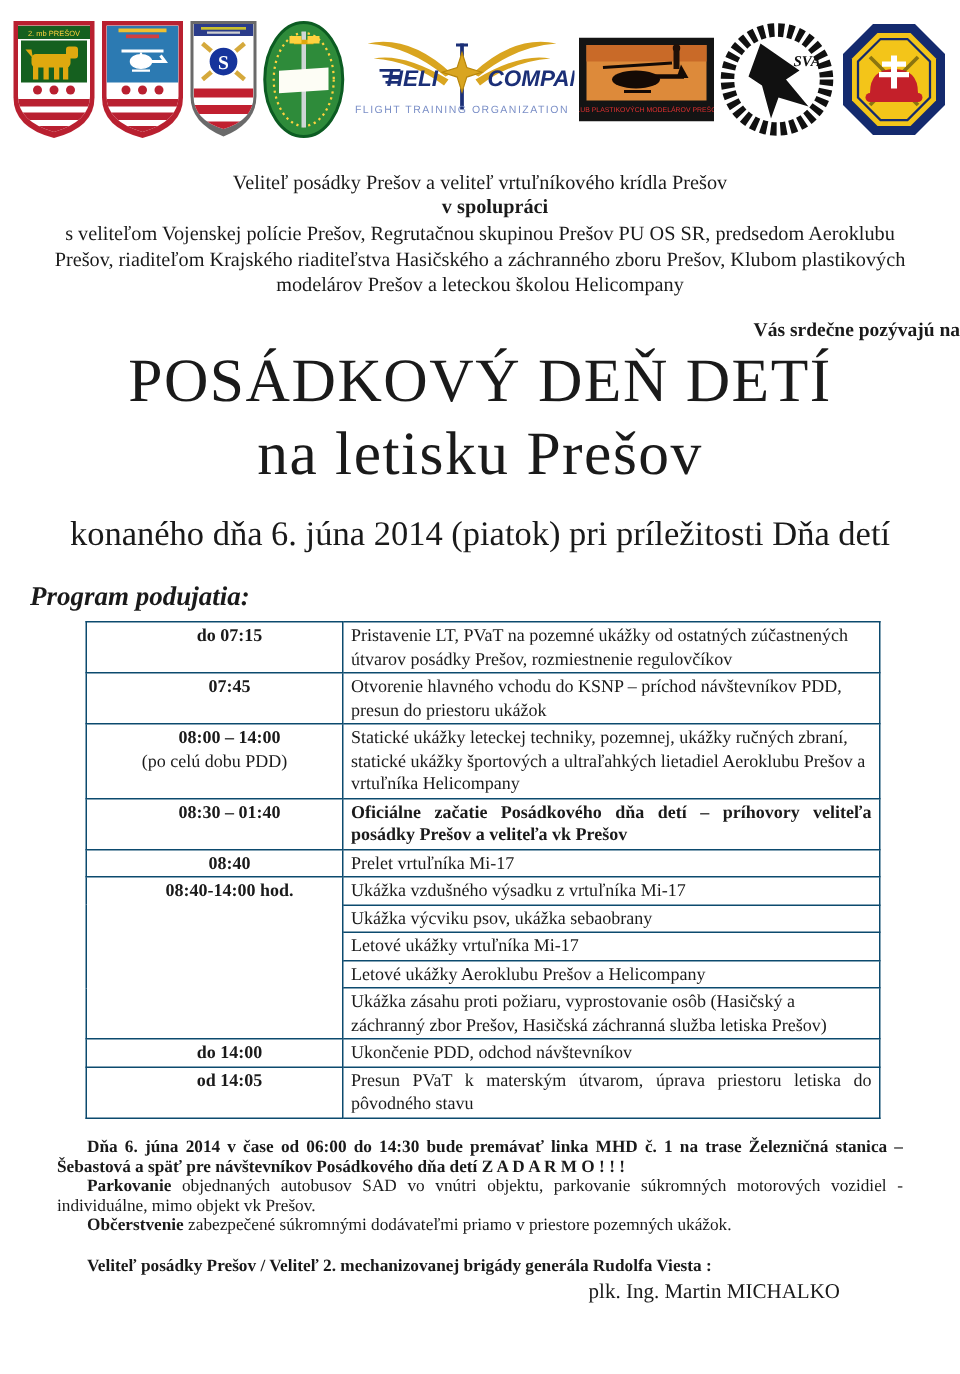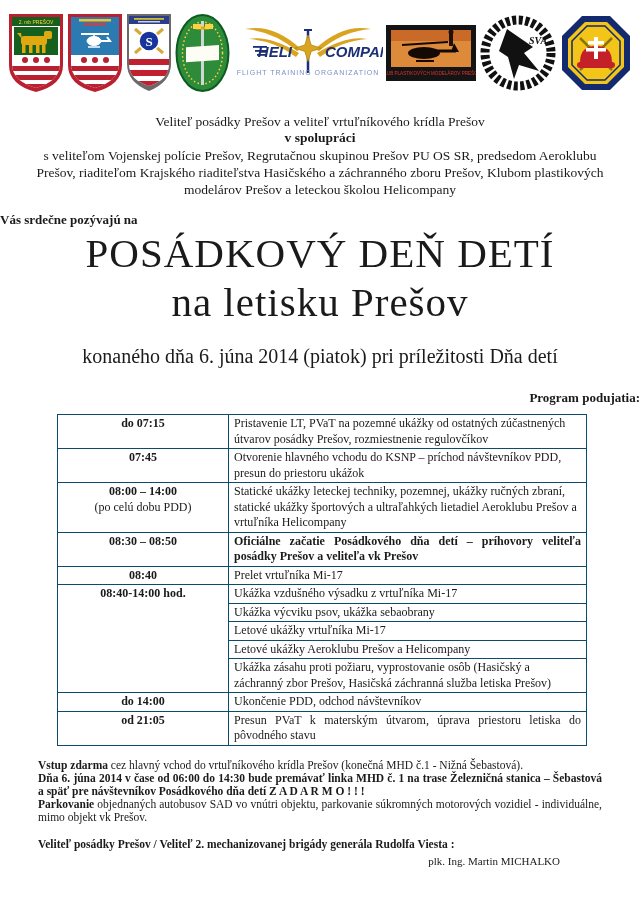--- a/index.html
+++ b/index.html
@@ -1,46 +1,46 @@
 <!DOCTYPE html>
 <html><head>
 <meta charset="utf-8">
 <style>
   html,body{margin:0;padding:0;background:#888;}
   .page{
     width:640px;height:916px;background:#ffffff;margin:0 auto;
     font-family:"Liberation Serif","DejaVu Serif",serif;color:#1a1a1a;
     overflow:hidden;position:relative;
   }
-  .bold{font-weight:bold;}
+  .bold{font-weight:bold;padding-left:20px;}
   
   .logos{display:flex;justify-content:center;align-items:center;gap:3px;padding-top:12px;height:82px;}
   .logos svg{display:block;}
   
   .hdr{margin-top:20px;text-align:center;}
   .h-line{margin:0;font-size:13.5px;line-height:16px;}
   .h-wrap{width:575px;margin:1px auto 0;line-height:17px;}
-  .invite{margin:14px 0 0;text-align:left;font-size:13px;line-height:15px;}
+  .invite{margin:14px 0 0;text-align:right;font-size:13px;line-height:15px;}
   .title{margin:4px 0 0;text-align:center;font-size:41px;font-weight:normal;line-height:45px;letter-spacing:1px;}
-  .dateline{margin:19px 0 0;text-align:center;font-size:20px;line-height:24px;}
-  .program-label{margin:21px 0 0;text-align:right;font-size:13px;line-height:17px;}
+  .dateline{margin:19px 0 0;text-align:center;font-size:23px;line-height:24px;}
+  .program-label{margin:21px 0 0;text-align:left;font-size:18px;line-height:17px;font-style:italic;}
   
   table.program{border-collapse:collapse;margin:8px 0 0 57px;width:527px;table-layout:fixed;}
   table.program td{border:1px solid #0c4a6e;font-size:12px;line-height:15.5px;padding:1px 5px;vertical-align:top;}
   td.tc{width:160px;text-align:center;vertical-align:middle;padding:1px 2px;}
   td.dc{width:347px;}
   td.dc.just{text-align:justify;}
   .tnote{font-weight:normal;display:block;}
   
   .notes{margin:13px 38px 0 38px;text-align:justify;}
   .note{margin:0;font-size:11.5px;line-height:13px;}
   .sig{margin:14px 38px 0 38px;font-family:Liberation Serif, serif;}
   .sig2{margin-top:13px;}
   .sig-title{margin:0;font-size:11.5px;line-height:13px;}
-  .sig-name{margin:4px 42px 0 0;font-size:11px;line-height:13px;text-align:right;}
+  .sig-name{margin:4px 42px 0 0;font-size:14px;line-height:13px;text-align:right;}
 </style>
 </head>
 <body>
 
 <div class="page">
 
   <div class="logos">
 
     <svg width="56" height="80" viewBox="0 0 56 80">
       <defs>
@@ -235,21 +235,21 @@
       <td class="dc">Otvorenie hlavného vchodu do KSNP – príchod návštevníkov PDD, presun do priestoru ukážok</td>
     </tr>
     <tr>
       <td class="tc">
         <span class="bold">08:00 – 14:00</span>
         <span class="tnote">(po celú dobu PDD)</span>
       </td>
       <td class="dc">Statické ukážky leteckej techniky, pozemnej, ukážky ručných zbraní, statické ukážky športových a ultraľahkých lietadiel Aeroklubu Prešov a vrtuľníka Helicompany</td>
     </tr>
     <tr>
-      <td class="tc"><span class="bold">08:30 – 08:50</span></td>
+      <td class="tc"><span class="bold">08:30 – 01:40</span></td>
       <td class="dc just bold">Oficiálne začatie Posádkového dňa detí – príhovory veliteľa posádky Prešov a veliteľa vk Prešov</td>
     </tr>
     <tr>
       <td class="tc"><span class="bold">08:40</span></td>
       <td class="dc">Prelet vrtuľníka Mi-17</td>
     </tr>
     <tr>
       <td class="tc" rowspan="5"><span class="bold">08:40-14:00 hod.</span></td>
       <td class="dc">Ukážka vzdušného výsadku z vrtuľníka Mi-17</td>
     </tr>
@@ -263,30 +263,30 @@
           <td class="dc">Letové ukážky Aeroklubu Prešov a Helicompany</td>
         </tr>
     <tr>
           <td class="dc">Ukážka zásahu proti požiaru, vyprostovanie osôb (Hasičský a záchranný zbor Prešov, Hasičská záchranná služba letiska Prešov)</td>
         </tr>
     <tr>
       <td class="tc"><span class="bold">do 14:00</span></td>
       <td class="dc">Ukončenie PDD, odchod návštevníkov</td>
     </tr>
     <tr>
-      <td class="tc"><span class="bold">od 21:05</span></td>
+      <td class="tc"><span class="bold">od 14:05</span></td>
       <td class="dc just">Presun PVaT k materským útvarom, úprava priestoru letiska do pôvodného stavu</td>
     </tr>
   </tbody>
     </table>
 
   <div class="notes">
-    <p class="note"><span class="bold">Vstup zdarma</span><span> cez hlavný vchod do vrtuľníkového krídla Prešov (konečná MHD č.1 - Nižná Šebastová).</span></p>
     <p class="note"><span class="bold">Dňa 6. júna 2014 v čase od 06:00 do 14:30 bude premávať linka MHD č. 1 na trase Železničná stanica – Šebastová a späť pre návštevníkov Posádkového dňa detí  Z A D A R M O ! ! !</span><span></span></p>
     <p class="note"><span class="bold">Parkovanie</span><span> objednaných autobusov SAD vo vnútri objektu, parkovanie súkromných motorových vozidiel - individuálne, mimo objekt vk Prešov.</span></p>
+    <p class="note"><span class="bold">Občerstvenie</span><span> zabezpečené súkromnými dodávateľmi priamo v priestore pozemných ukážok.</span></p>
   </div>
 
   <div class="sig">
     <p class="sig-title bold">Veliteľ posádky Prešov / Veliteľ 2. mechanizovanej brigády generála Rudolfa Viesta :</p>
     <p class="sig-name">plk. Ing. Martin MICHALKO</p>
   </div>
 
 </div>
 
 </body></html>

